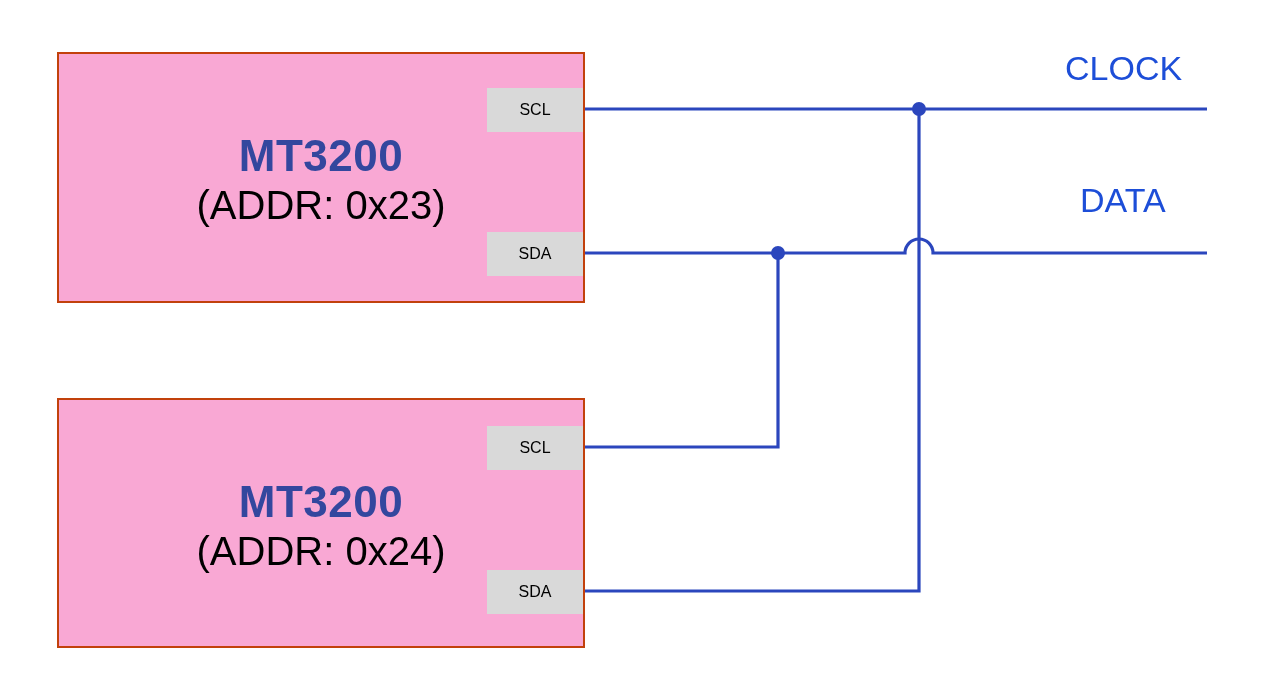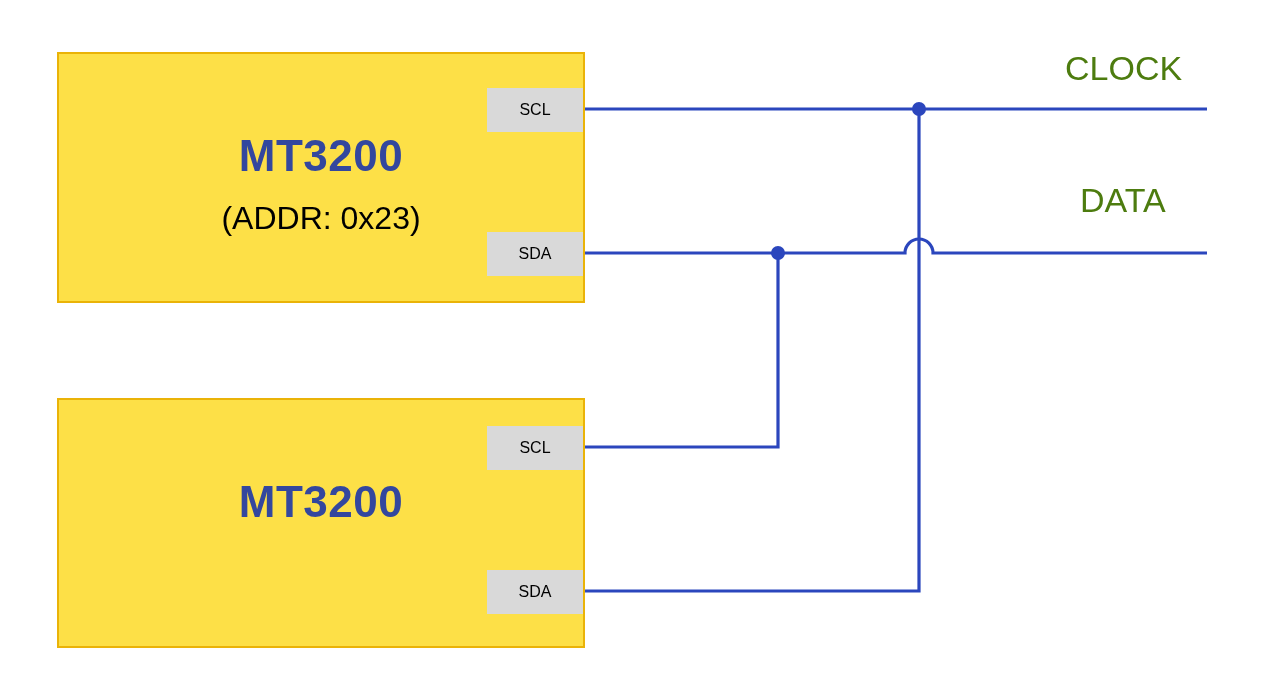--- a/index.html
+++ b/index.html
@@ -20,56 +20,56 @@
   #wires {
     position: absolute;
     left: 0;
     top: 0;
     width: 1280px;
     height: 690px;
   }
   .chip {
     position: absolute;
     box-sizing: border-box;
-    border: 2px solid #eab308;
-    background: #fde047;
+    border: 2px solid #c2410c;
+    background: #f9a8d4;
   }
   .chip-labels {
     position: absolute;
     left: 0;
     right: 0;
     text-align: center;
     pointer-events: none;
   }
   .chip-name {
     color: #33479e;
     font-size: 44px;
     font-weight: bold;
     line-height: 1.08;
     letter-spacing: 0.5px;
   }
   .chip-sub {
     color: #000000;
-    font-size: 32px;
+    font-size: 40px;
     line-height: 1.15;
-    margin-top: 20px;
+    margin-top: 2px;
   }
   .pin {
     position: absolute;
     box-sizing: border-box;
     background: #d9d9d9;
     color: #000000;
     font-size: 16px;
     display: flex;
     align-items: center;
     justify-content: center;
   }
   .bus-label {
     position: absolute;
-    color: #4d7c0f;
+    color: #1d4ed8;
     font-size: 34px;
     white-space: nowrap;
   }
 </style>
 </head>
 <body>
 
 <div id="canvas">
 
   <svg id="wires" viewBox="0 0 1280 690">
@@ -97,20 +97,21 @@
     <span>SCL</span>
   </div>
 
   <div class="pin" style="left:487px; top:232px; width:96px; height:44px;">
     <span>SDA</span>
   </div>
 
   <div class="chip" style="left:57px; top:398px; width:528px; height:250px;">
     <div class="chip-labels" style="top:78px;">
       <div class="chip-name">MT3200</div>
+      <div class="chip-sub">(ADDR: 0x24)</div>
     </div>
   </div>
 
   <div class="pin" style="left:487px; top:426px; width:96px; height:44px;">
     <span>SCL</span>
   </div>
 
   <div class="pin" style="left:487px; top:570px; width:96px; height:44px;">
     <span>SDA</span>
   </div>

